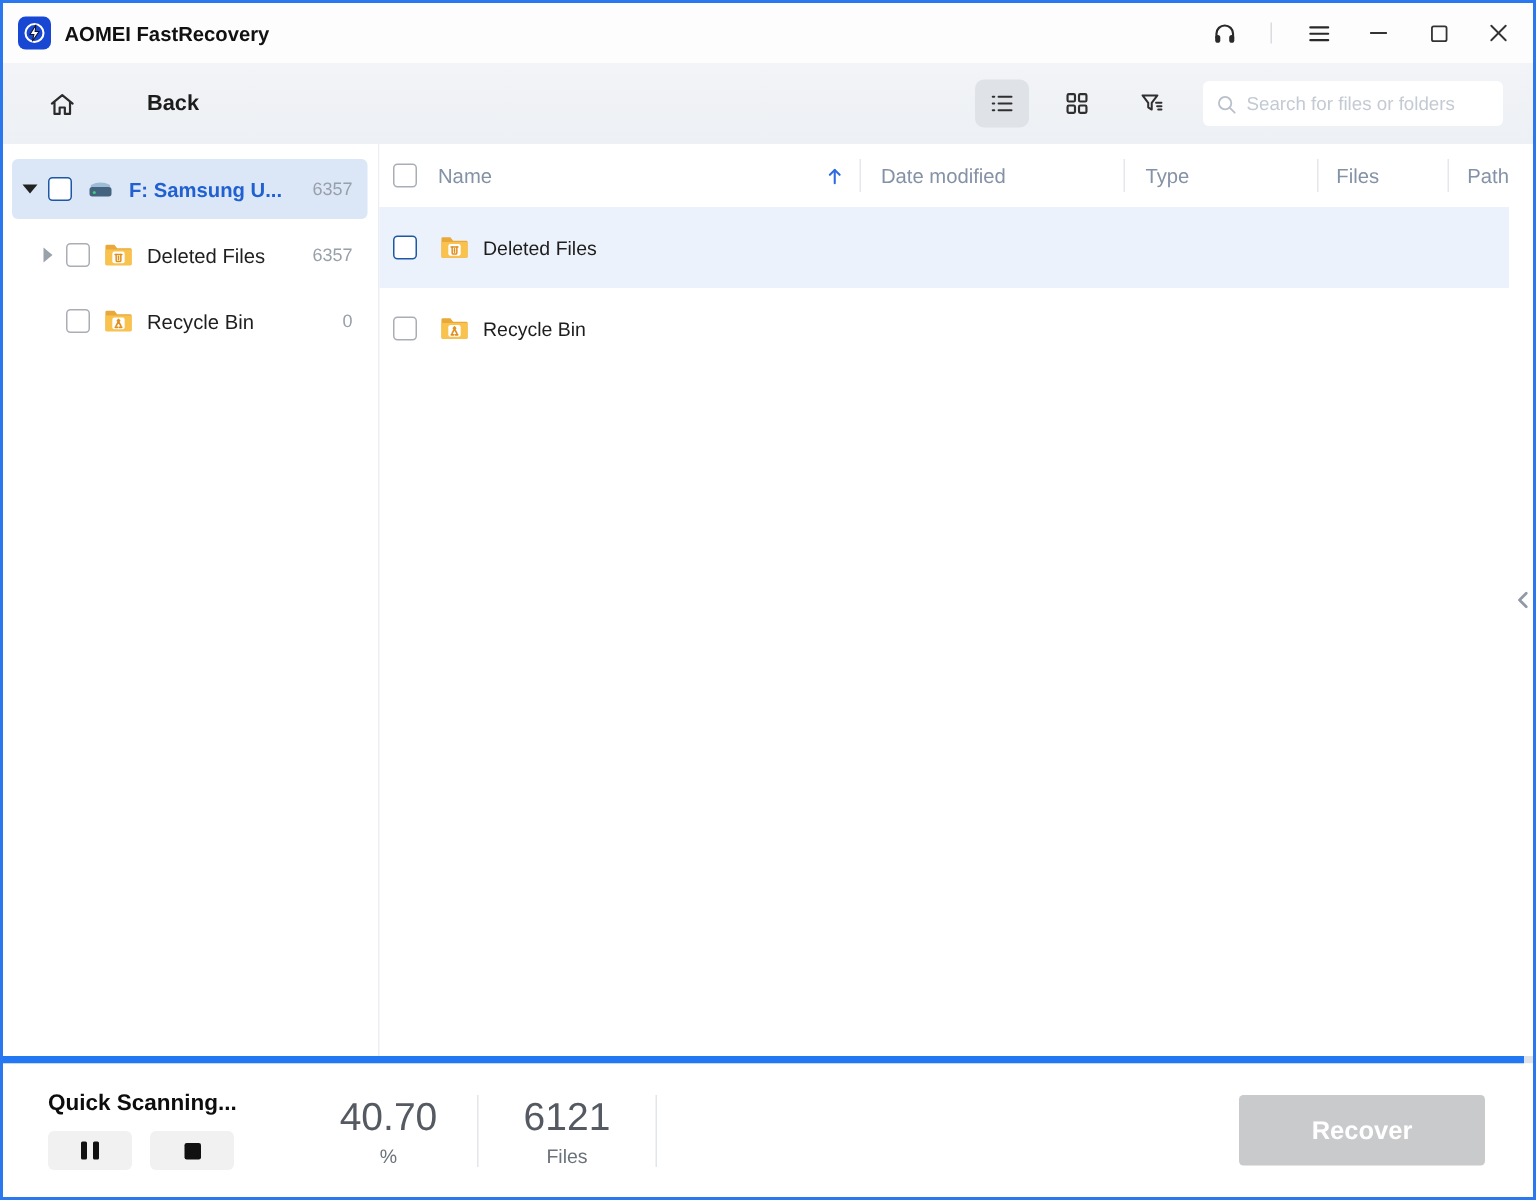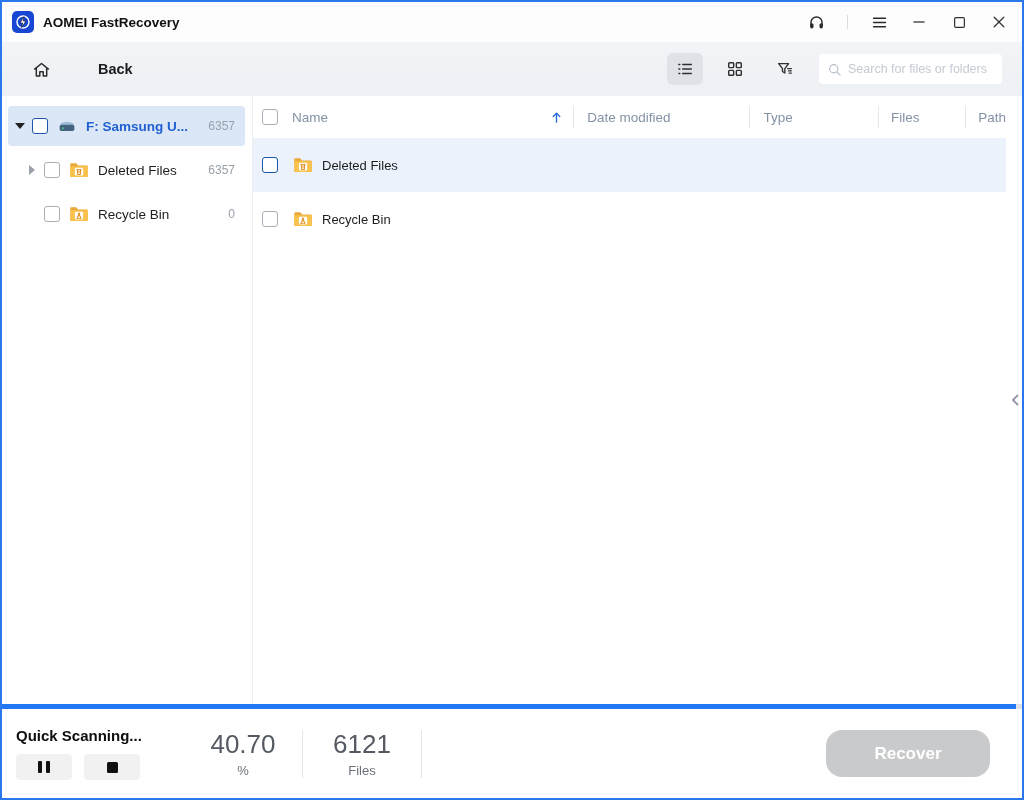--- a/index.html
+++ b/index.html
@@ -18,21 +18,21 @@
 
   
   .toolbar { height:54px; flex:0 0 54px; background:linear-gradient(180deg,#f2f4f7,#edf0f4); display:flex; align-items:center; padding:0 20px 0 30px; }
   .back-btn { display:flex; align-items:center; gap:9px; cursor:pointer; }
   .back-label { font-size:14.5px; font-weight:600; color:#1c1c1c;margin-left:38px; }
   .toolbar-right { margin-left:auto; display:flex; align-items:center; }
   .view-btn { width:36px; height:32px; border-radius:6px; display:flex; align-items:center; justify-content:center; cursor:pointer; }
   .view-btn.active { background:#dfe2e6; }
   .view-btn + .view-btn { margin-left:14px; }
   .filter-btn { margin-left:14px; }
-  .searchbox { margin-left:16px; width:183px; height:30px; background:#fff; border-radius:4px; display:flex; align-items:center; padding:0 8px; }
+  .searchbox { margin-left:16px; width:200px; height:30px; background:#fff; border-radius:4px; display:flex; align-items:center; padding:0 8px; }
   .searchbox input { border:none; outline:none; flex:1; font-size:12.5px; color:#333; background:transparent; margin-left:6px; font-family:"Liberation Sans",sans-serif; }
   .searchbox input::placeholder { color:#c4cad3; }
 
   
   .content { flex:1; display:flex; min-height:0; position:relative; background:#fff; }
   .sidebar { width:251px; flex:0 0 251px; border-right:1px solid #eceef1; padding-top:10px; }
   .tree-row { height:40px; display:flex; align-items:center; margin:0 7px 4px 6px; border-radius:4px; padding-left:4px; cursor:pointer;justify-content:flex-end; }
   .tree-row.selected { background:#dbe7f7; }
   .tree-row.child { padding-left:16px; }
   .tw { width:16px; flex:0 0 16px; display:flex; align-items:center; justify-content:center; }
@@ -61,32 +61,32 @@
   .row-name { font-size:13px; color:#1d1d1d; margin-left:8px; }
   .ficon { margin-left:14px; display:flex; }
 
   .collapse-handle { position:absolute; right:1px; top:50%; transform:translateY(-50%); cursor:pointer; display:flex; }
 
   
   .bottombar { flex:0 0 94px; display:flex; flex-direction:column; }
   .progress-track { height:5px; background:#dfe3e8; width:100%; }
   .progress-fill { height:100%; background:#2277f2; }
   .bb-inner { flex:1; display:flex; align-items:center; background:#fff; }
-  .bb-left { margin-left:14px; width:168px; display:flex; flex-direction:column; gap:10px; }
+  .bb-left { margin-left:30px; width:168px; display:flex; flex-direction:column; gap:10px; }
   .status-text { font-size:15px; font-weight:bold; color:#0d0d0d; }
   .ctrl-row { display:flex; gap:12px; }
   .ctrl-btn { width:56px; height:26px; background:#f1f1f2; border:none; border-radius:4px; display:flex; align-items:center; justify-content:center; gap:4px; cursor:pointer; }
   .pause-bar { width:4px; height:12px; background:#111; border-radius:1px; }
   .stop-sq { width:11px; height:11px; background:#111; border-radius:1.5px; }
   .stats { display:flex; align-items:center; }
   .stat { width:118px; display:flex; flex-direction:column; align-items:center; }
   .stat-value { font-size:26px; color:#555a62; }
   .stat-label { font-size:13px; color:#6c727a; margin-top:3px; }
   .stat-div { width:1px; height:48px; background:#e2e5e9; }
-  .recover-btn { margin-left:auto; margin-right:32px; width:164px; height:47px; background:#c9cacc; color:#fff; font-size:17px; font-weight:bold; border:none; border-radius:16px; cursor:default; font-family:"Liberation Sans",sans-serif; }
+  .recover-btn { margin-left:auto; margin-right:32px; width:164px; height:47px; background:#c9cacc; color:#fff; font-size:17px; font-weight:bold; border:none; border-radius:3px; cursor:default; font-family:"Liberation Sans",sans-serif; }
 </style>
 </head>
 <body>
 
 <div class="window">
 
   <div class="titlebar">
     <div class="app-logo">
       <svg width="16" height="16" viewBox="0 0 16 16">
           <circle cx="8" cy="8" r="6" fill="none" stroke="#fff" stroke-width="1.4"></circle>

